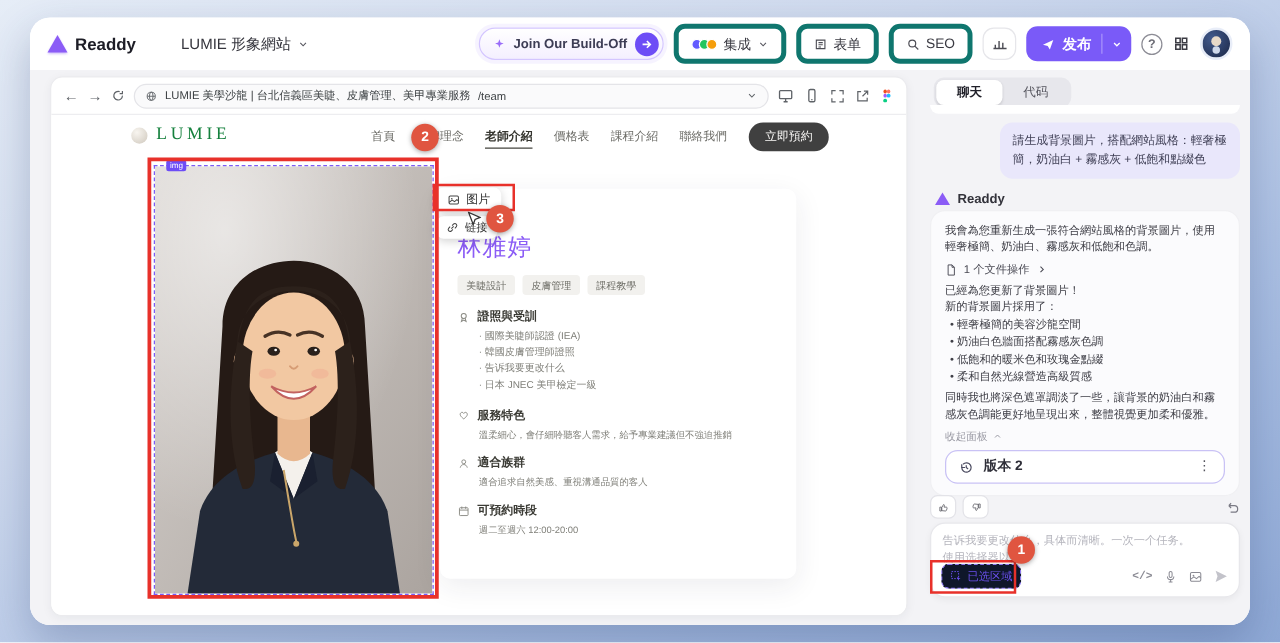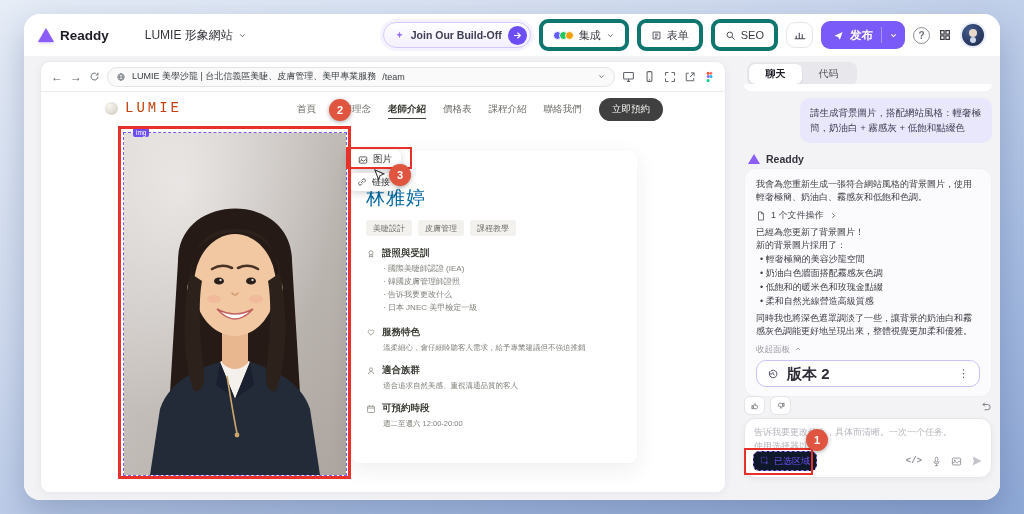--- a/index.html
+++ b/index.html
@@ -38,32 +38,32 @@
   .navarrow { font-size:12px; color:#5f6368; line-height:1; }
   .urlpill { flex:1; display:flex; align-items:center; gap:6px; height:20px; padding:0 8px; background:#fafafb; border:1px solid #e4e4e8; border-radius:10px; font-size:9px; color:#3c4043; }
   .urlpill .caret { margin-left:auto; }
   .devicons { display:flex; align-items:center; gap:8px; }
 
   
   .page { position:relative; width:100%; height:402px; background:#fff; }
   .siteheader { position:relative; height:34px; }
   .slogo { position:absolute; left:64px; top:8px; display:flex; align-items:center; gap:7px; }
   .pearl { width:13px; height:13px; border-radius:50%; background:radial-gradient(circle at 35% 30%,#f8f5f0,#cfc8bd); }
-  .slogo b { font-family:Liberation Mono, monospace; font-weight:normal; font-size:14px; letter-spacing:3px; color:#c2410c; }
+  .slogo b { font-family:Liberation Serif, serif; font-weight:normal; font-size:14px; letter-spacing:3px; color:#15803d; }
   .snav { position:absolute; left:256px; top:11px; display:flex; gap:17px; font-size:9.5px; color:#6b6b66; }
   .snav .active { color:#35352f; font-weight:bold; border-bottom:1px solid #44443e; padding-bottom:2px; }
   .cta { position:absolute; right:62px; top:6px; background:#404040; color:#fbfaf8; font-size:9.5px; padding:5px 13px; border-radius:999px; }
 
   
   .portrait { position:absolute; left:83px; top:41px; width:222px; height:342px; outline:1.5px dashed #7b5cf5; overflow:hidden; }
   .imgtag { position:absolute; left:92px; top:36px; background:#6d4df6; color:#fff; font-size:6.5px; padding:1px 3px; border-radius:2px; z-index:3; }
 
   
   .profilecard { position:absolute; left:311px; top:59px; width:285px; height:312px; background:#fff; border-radius:8px; box-shadow:0 6px 22px rgba(40,40,60,.08); padding:0 10px 0 14px; }
-  .pname { margin-top:34px; font-family:"Liberation Serif",serif; font-size:19px; color:#0369a1; letter-spacing:1px; }
+  .pname { margin-top:34px; font-family:"Liberation Serif",serif; font-size:19px; color:#8b5cf6; letter-spacing:1px; }
   .badges { display:flex; gap:6px; margin-top:9px; }
   .badge { background:#f2f1ee; color:#6f6f68; font-size:8px; padding:2.5px 7px; border-radius:3px; }
   .sec { margin-top:11px; }
   .sechead { display:flex; align-items:center; gap:6px; font-size:9.5px; font-weight:bold; color:#3c3c36; }
   .sechead svg { color:#8a8a83; }
   .secbody { margin:3px 0 0 17px; font-size:7.5px; color:#80807a; line-height:1.5; }
   .secbody li { list-style:none; font-size:8px; line-height:1.62; }
   .secbody li::before { content:"·  "; }
 
   
@@ -82,21 +82,21 @@
   .airow { position:absolute; left:4px; top:97px; display:flex; align-items:center; gap:6px; font-size:10.5px; font-weight:bold; color:#33333b; }
   .tri-sm { width:0; height:0; border-left:6px solid transparent; border-right:6px solid transparent; border-bottom:10px solid #8b5cf6; }
   .aicard { position:absolute; left:0; top:112px; width:248px; background:#fbfbfd; border:1px solid #f0f0f3; border-radius:12px; padding:9px 11px; font-size:9px; line-height:1.45; color:#3e3e46; }
   .fileop { display:flex; align-items:center; gap:5px; margin:5px 0 4px; color:#4a4a54; font-size:9px; }
   .aicard ul { margin:1px 0 0 4px; }
   .aicard li { list-style:none; line-height:1.55; }
   .aicard li::before { content:"•  "; }
   .p4 { margin-top:3px; }
   .collapse { display:flex; align-items:center; gap:4px; margin-top:5px; color:#9a9aa4; font-size:8.5px; }
   .version { margin-top:5px; height:27px; border:1.5px solid #c9c2f5; border-radius:10px; background:#fff; display:flex; align-items:center; gap:8px; padding:0 10px; }
-  .version b { font-size:15px; color:#2e2e38; }
+  .version b { font-size:11px; color:#2e2e38; }
   .version .kebab { margin-left:auto; color:#55555e; font-size:11px; letter-spacing:0; }
   .feedback { position:absolute; left:0; top:340px; width:248px; display:flex; align-items:center; gap:5px; }
   .fbtn { width:21px; height:19px; border:1px solid #e3e3e8; border-radius:6px; background:#fff; display:flex; align-items:center; justify-content:center; color:#66666e; }
   .undo { margin-left:auto; color:#7a7a84; }
   .inputcard { position:absolute; left:0; top:362px; width:248px; height:60px; background:#fff; border:1px solid #e7e7eb; border-radius:12px; box-shadow:0 2px 6px rgba(0,0,0,.05); padding:7px 9px; }
   .ph { font-size:9px; color:#b5b5bd; line-height:1.5; }
   .inputrow { position:absolute; left:8px; right:8px; bottom:6px; display:flex; align-items:center; gap:8px; }
   .chip { display:flex; align-items:center; gap:4px; border:1.2px dashed #8f7bf2; border-radius:6px; background:#0f172a; color:#6b50ee; font-size:9px; padding:2.5px 6px; }
   .inicons { margin-left:auto; display:flex; align-items:center; gap:9px; color:#8a8a93; }
   .codeglyph { font-size:9px; font-weight:bold; font-family:"Liberation Mono",monospace; }

